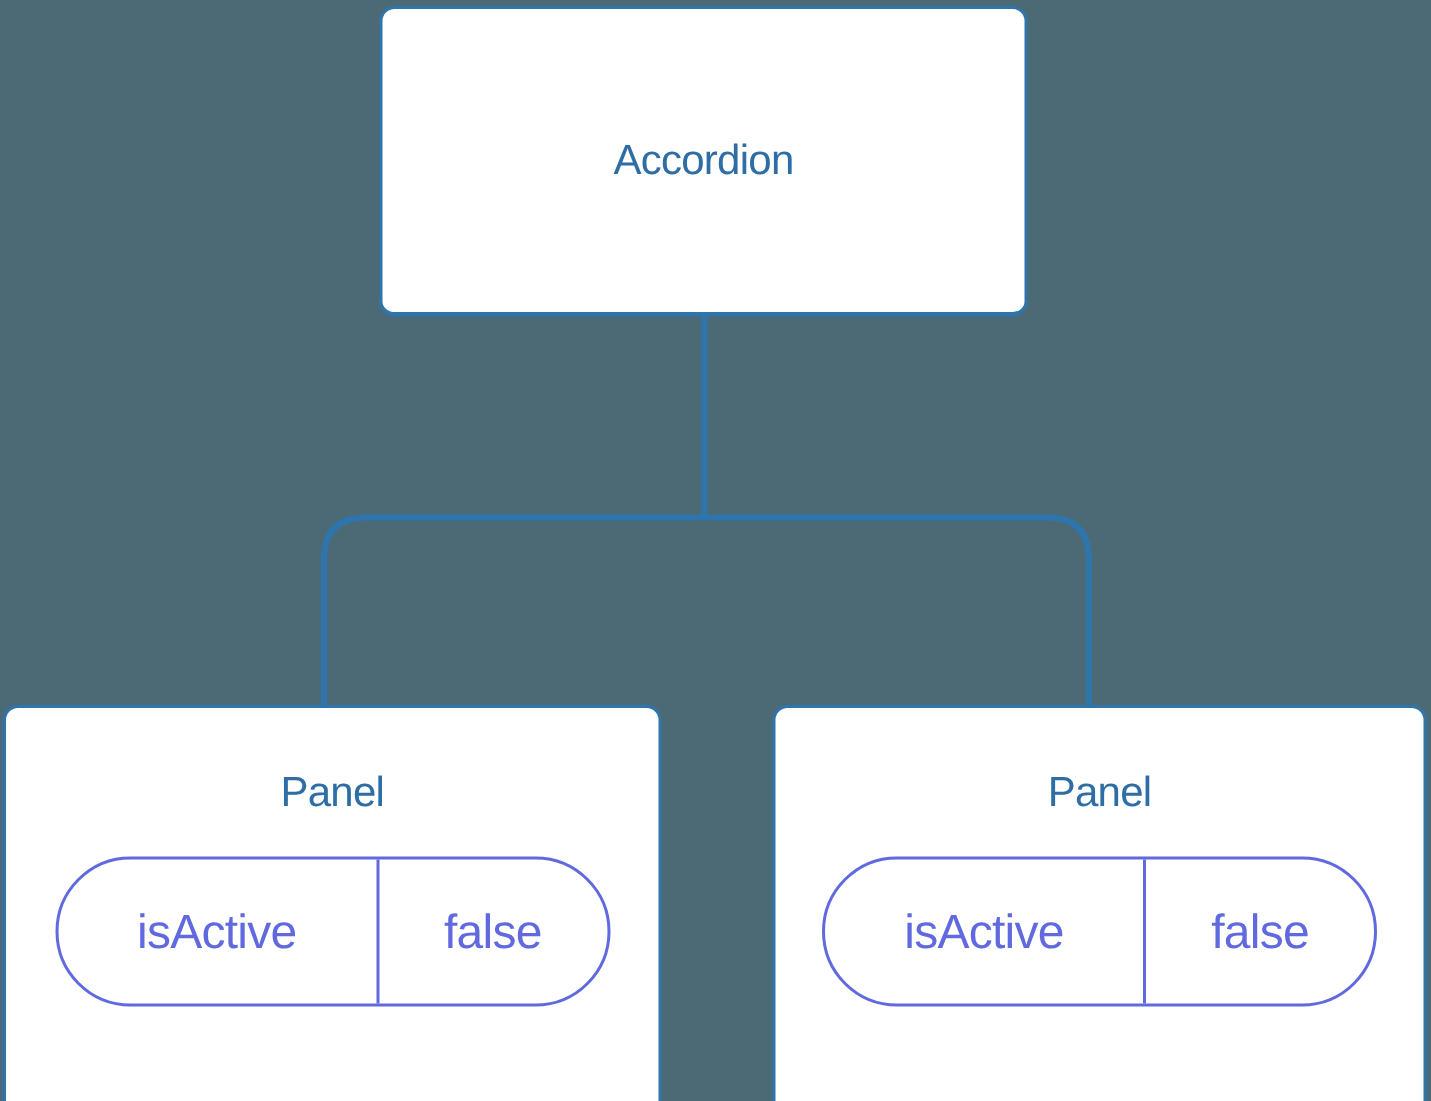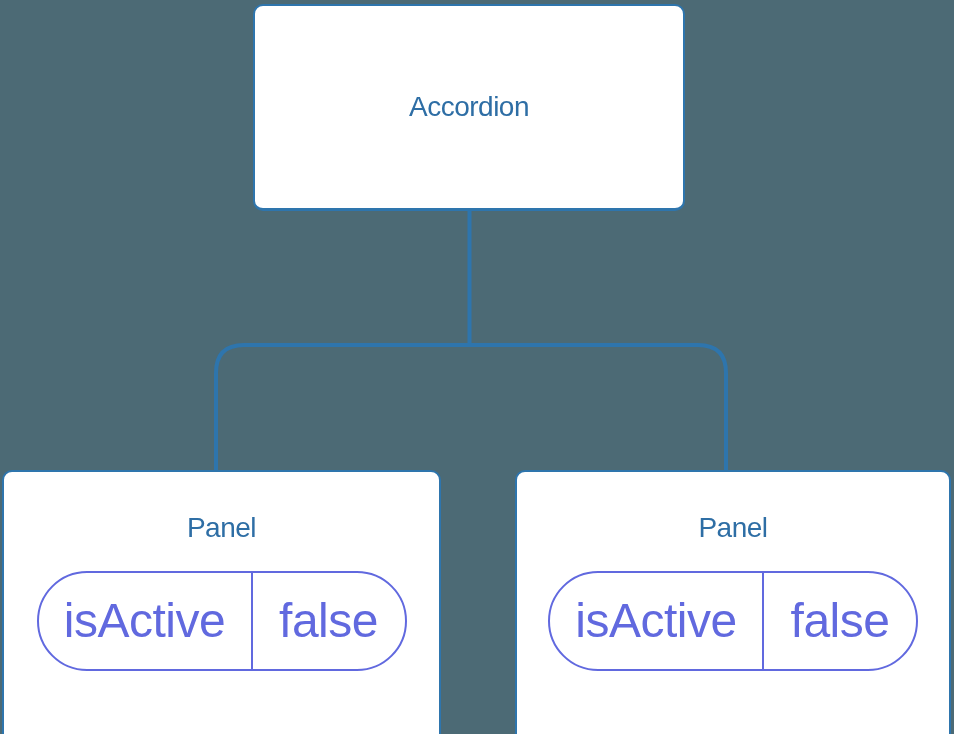--- a/index.html
+++ b/index.html
@@ -72,21 +72,21 @@
     border: 2.5px solid var(--accent, #6169DF);
     border-radius: 50px;
     display: flex;
     align-items: stretch;
     background: transparent;
   }
   .state-cell {
     display: flex;
     align-items: center;
     justify-content: center;
-    font-size: 48px;
+    font-size: 32px;
     line-height: 1;
     color: var(--accent, #6169DF);
     letter-spacing: -0.5px;
     white-space: nowrap;
   }
   .state-key {
     width: 212px;
     border-right: 2.5px solid var(--accent, #6169DF);
   }
   .state-value {

